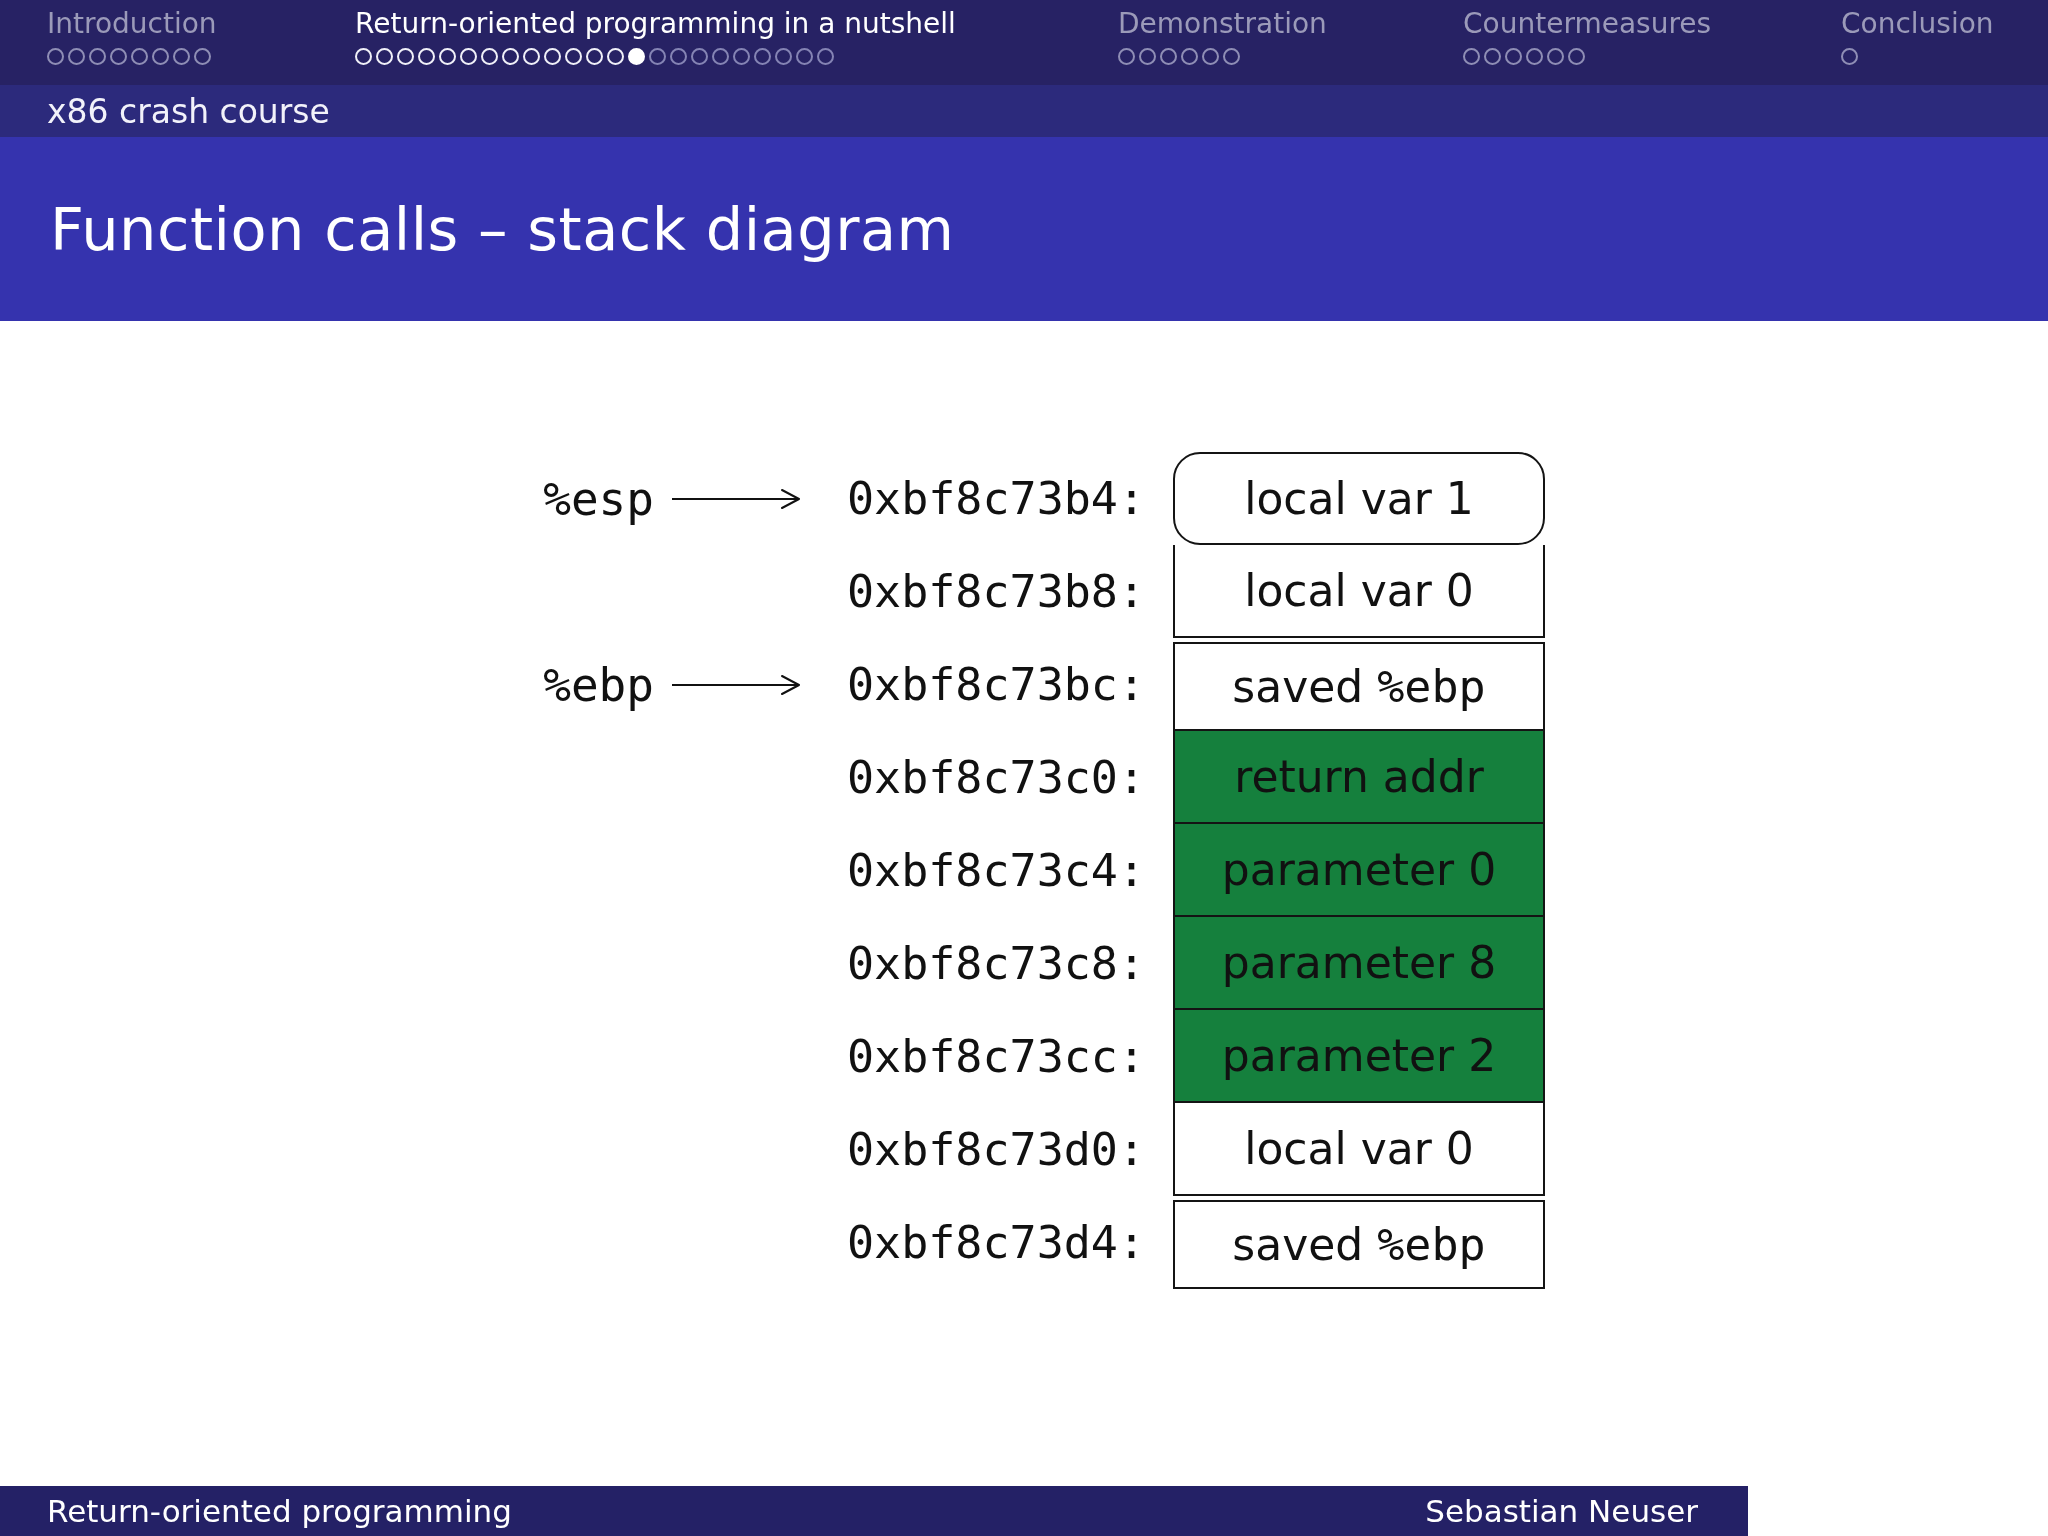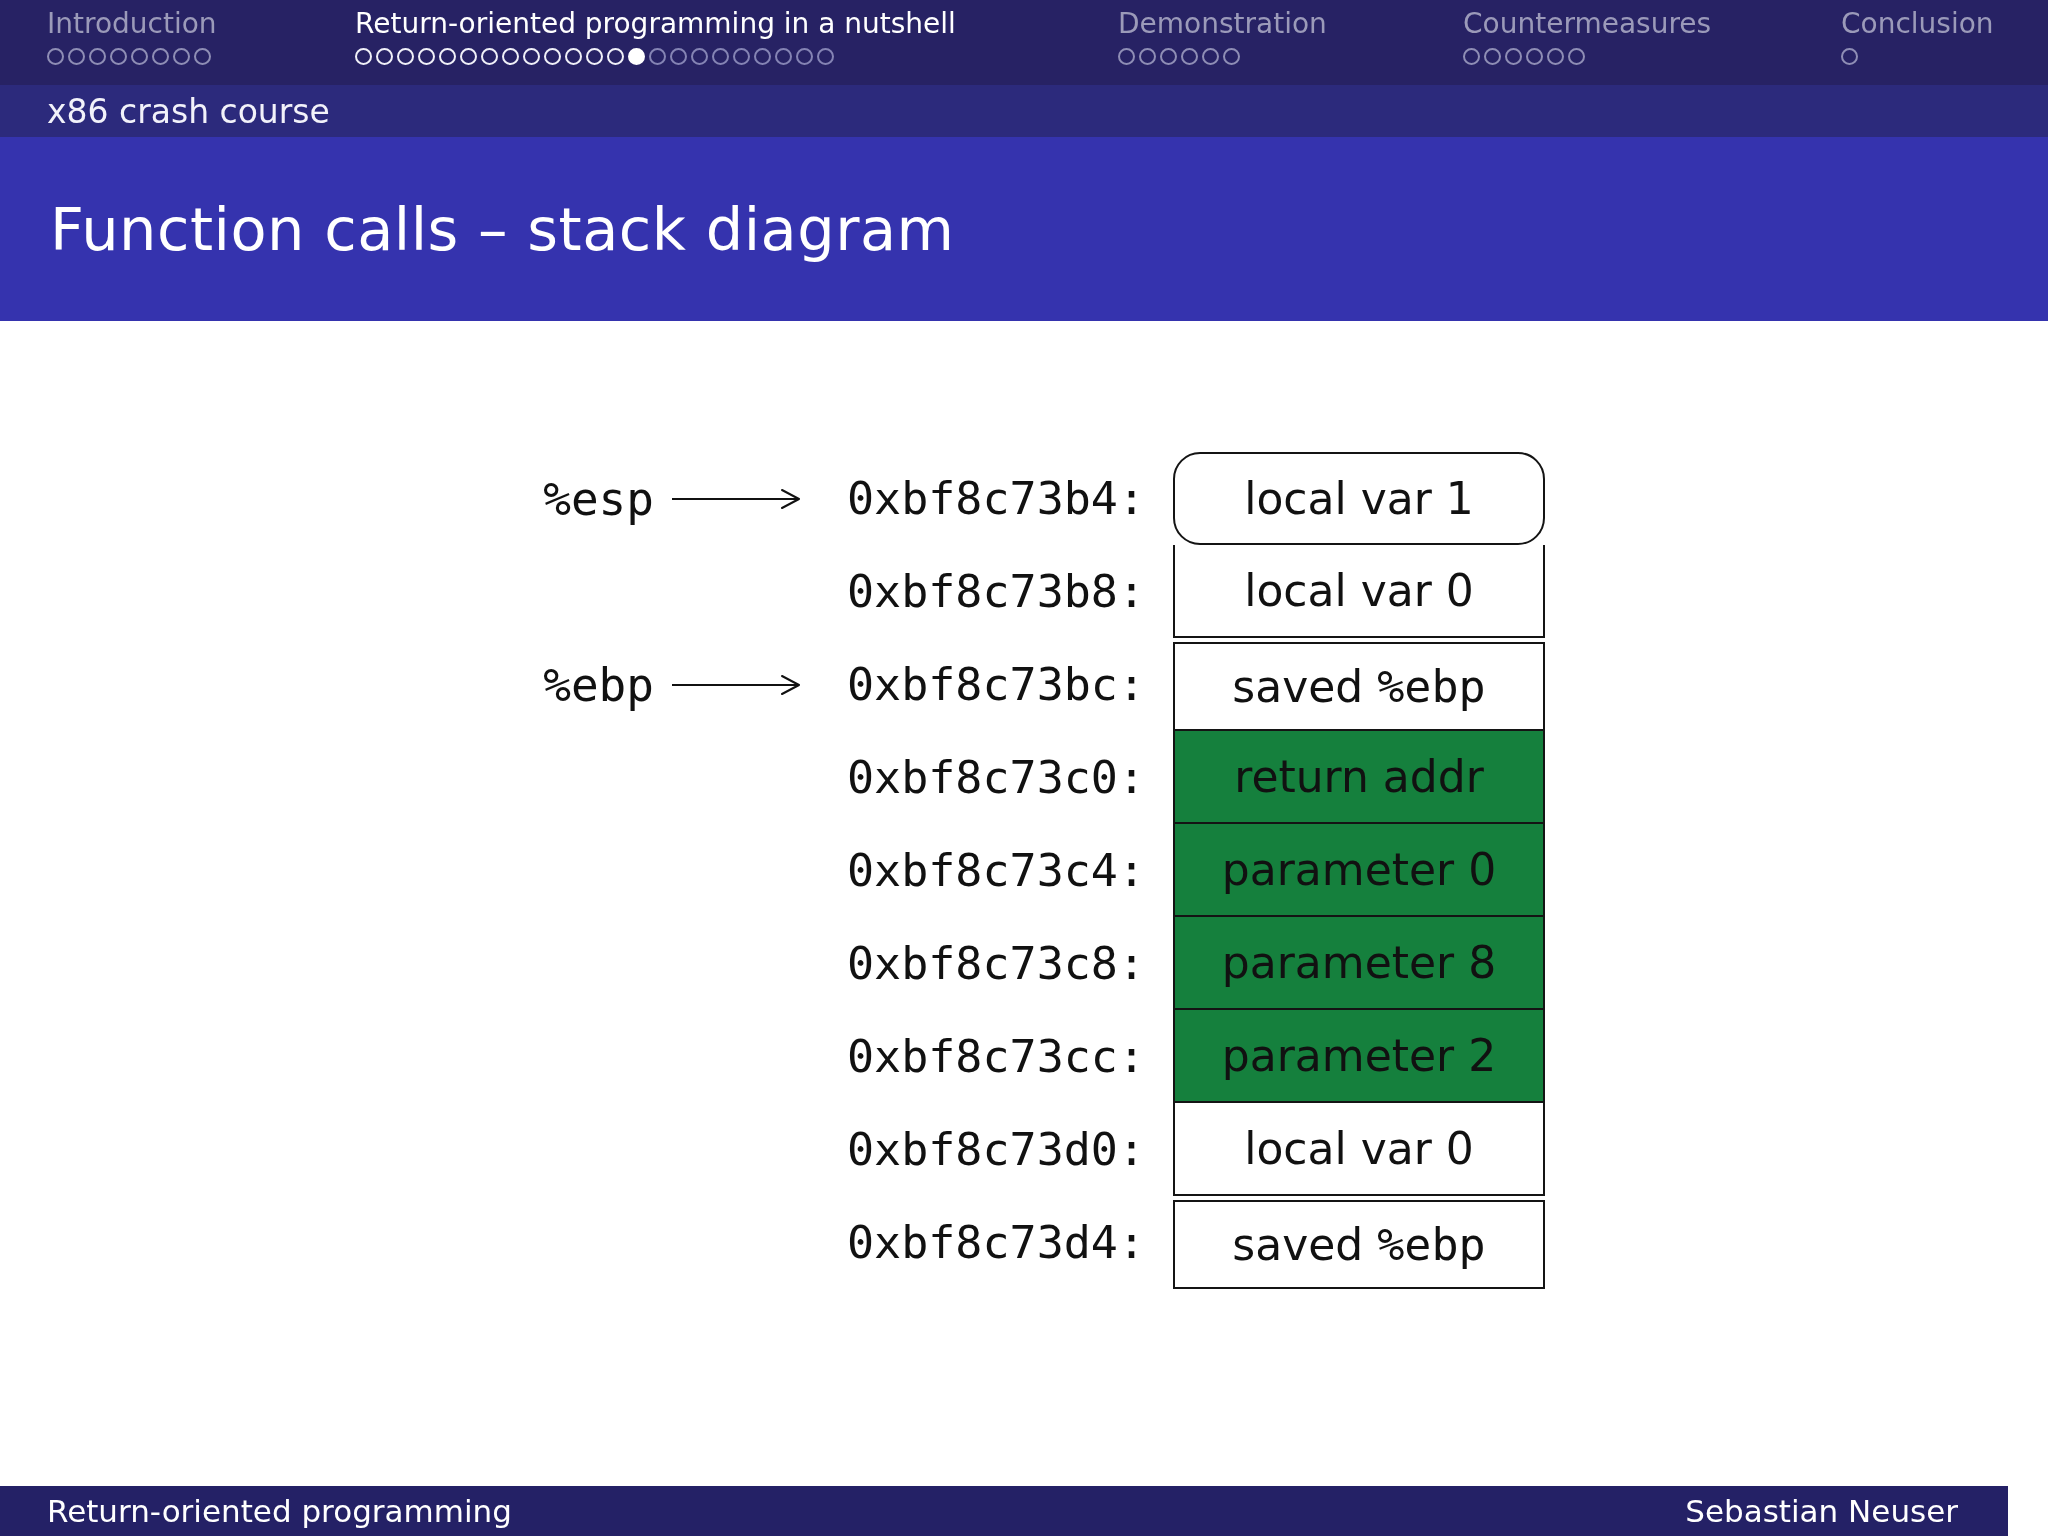--- a/index.html
+++ b/index.html
@@ -39,21 +39,21 @@
   .cellwrap{margin-left:28px;width:372px;display:flex;}
   .cell{flex:1;display:flex;align-items:center;justify-content:center;white-space:pre;
         font-size:44px;color:#111;background:#ffffff;box-sizing:border-box;
         border:2px solid #141414;border-top:none;}
   .srow:first-child .cell{border-top:2px solid #141414;border-radius:27px;}
   .srow.frame-start .cell{border-top:2px solid #141414;margin-top:4px;}
   .cell.shaded{background:#15803d;}
   .cell .mono{font-family:"DejaVu Sans Mono","Liberation Mono",monospace;font-size:45px;}
 
   
-  .footerbar{position:absolute;left:0;bottom:0;width:2008px;height:50px;background:#242166;
+  .footerbar{position:absolute;left:0;bottom:0;width:1748px;height:50px;background:#242166;
              display:flex;align-items:center;justify-content:space-between;
              box-sizing:border-box;padding:0 50px 0 47px;}
   .footer-text{color:#ffffff;font-size:31px;white-space:nowrap;}
 </style>
 </head>
 <body>
 
 <div class="slide">
 
   <div class="topbar">

